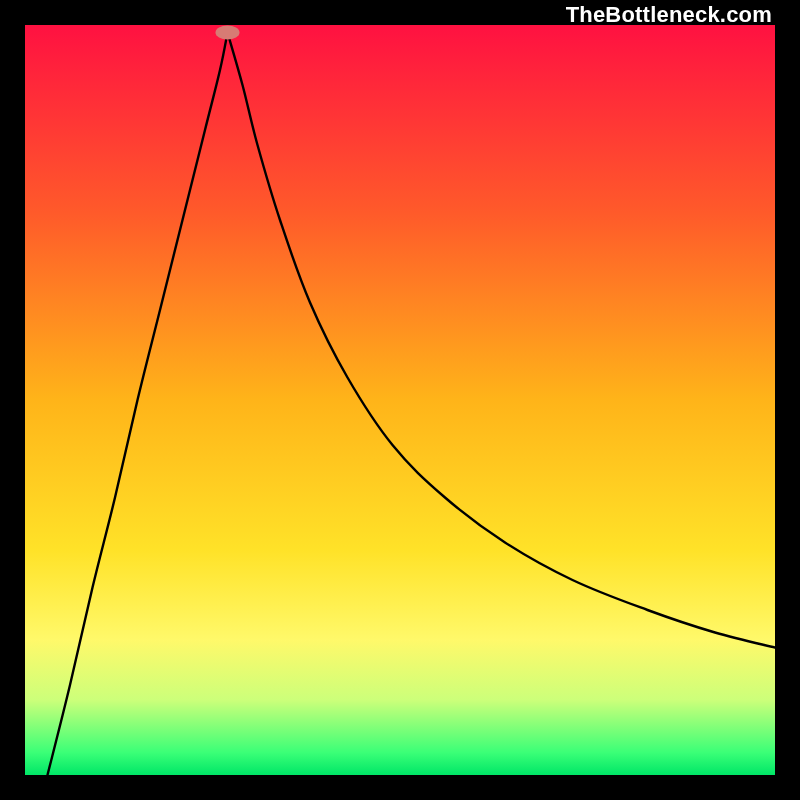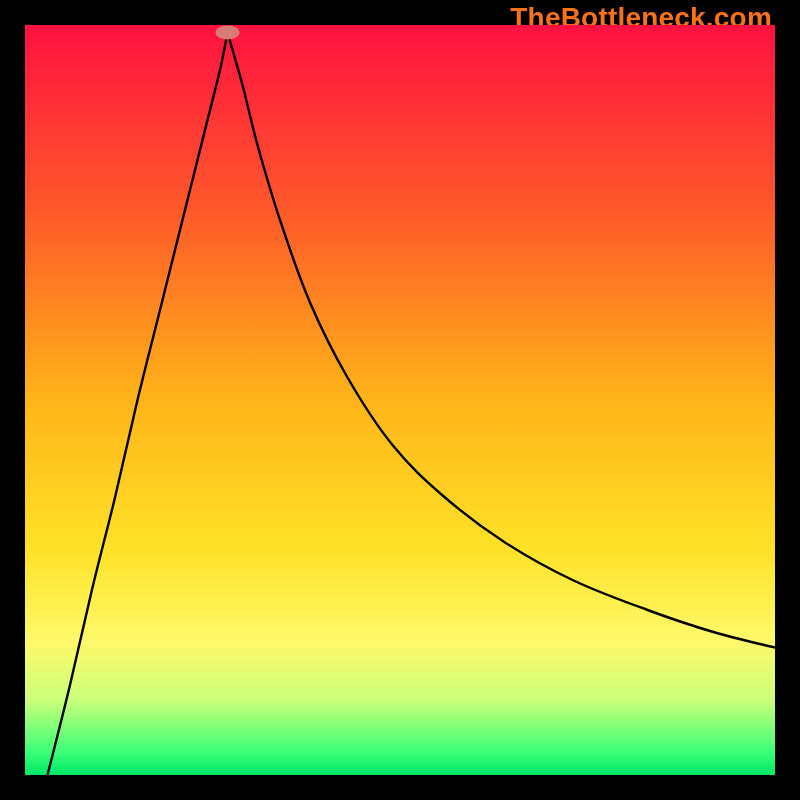--- a/index.html
+++ b/index.html
@@ -23,22 +23,22 @@
     position: absolute;
     left: 0;
     top: 0;
     width: 750px;
     height: 750px;
   }
   .watermark {
     position: absolute;
     top: 2px;
     right: 28px;
-    color: #f97316;
-    font-size: 28px;
+    color: #ffffff;
+    font-size: 22px;
     font-weight: 600;
     letter-spacing: 0.2px;
     user-select: none;
   }
   svg {
     display: block;
   }
 </style>
 </head>
 <body>

